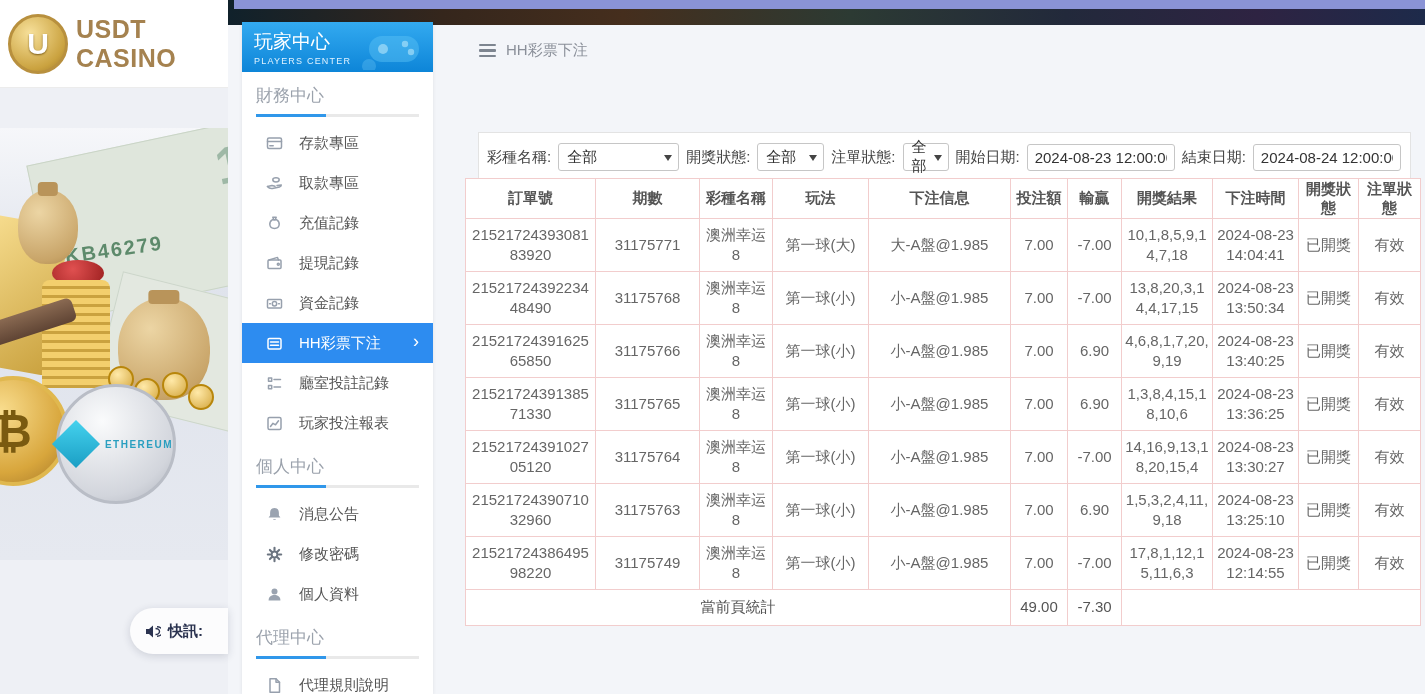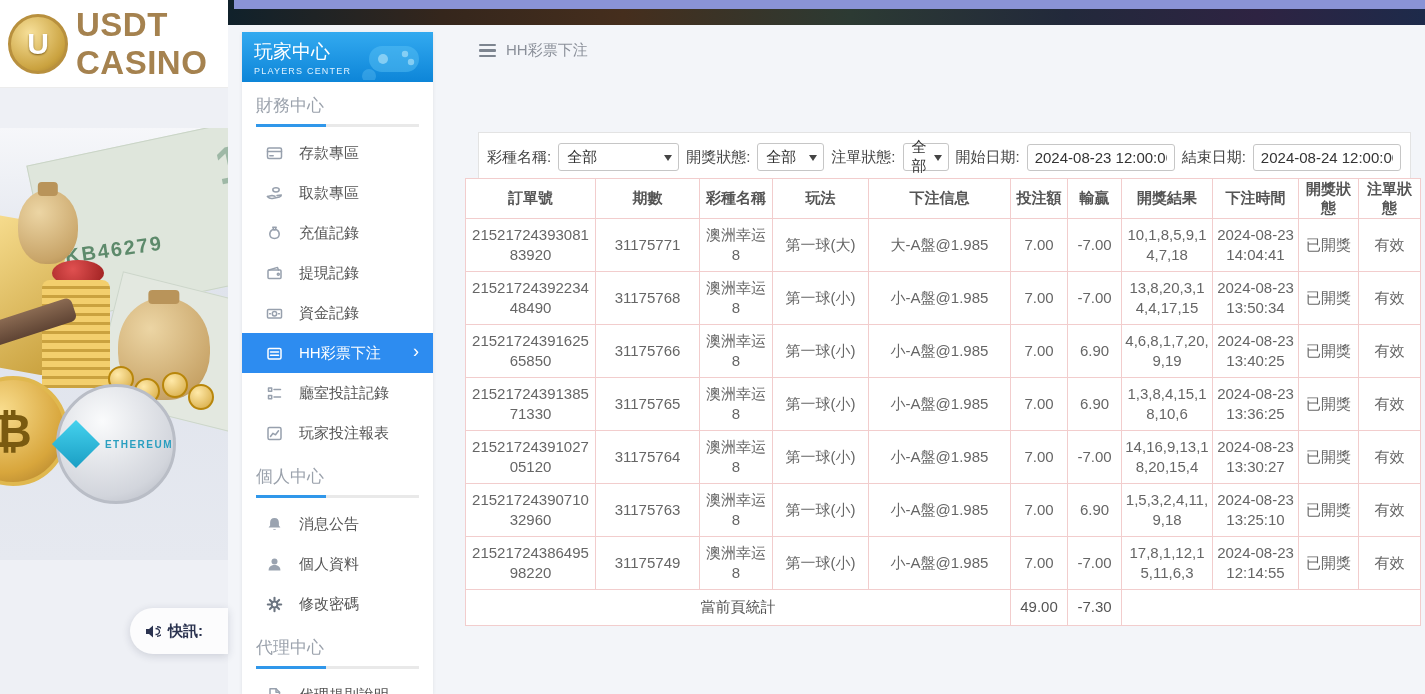--- a/index.html
+++ b/index.html
@@ -11,21 +11,21 @@
     background:linear-gradient(90deg,#10212b 0%,#35261c 18%,#452e1d 33%,#2c3a33 52%,#22293b 70%,#2e2342 86%,#1d2a4a 100%); }
   .strip-peri { position:absolute; left:234px; right:0; top:0; height:9px; background:#8a93d6; }
 
   
   .left-rail { position:absolute; left:0; top:0; width:228px; height:694px; background:#eef0f5; z-index:5; }
   .logo-bar { height:88px; background:#fff; display:flex; align-items:center; gap:8px; padding-left:8px; border-bottom:1px solid #ececec; }
   .logo-coin { width:60px; height:60px; border-radius:50%; flex:0 0 auto;
     background:radial-gradient(circle at 35% 30%, #f7e09a, #caa23f 70%, #9a742a);
     border:3px solid #b8903e; display:flex; align-items:center; justify-content:center;
     color:#fff; font-size:30px; font-weight:bold; text-shadow:0 1px 2px #7a5a14; }
-  .logo-text { color:#a5824f; font-weight:bold; font-size:33px; letter-spacing:.5px; }
+  .logo-text { color:#a5824f; font-weight:bold; font-size:25px; letter-spacing:.5px; }
 
   .promo { position:absolute; left:0; top:128px; width:228px; height:432px; overflow:hidden;
     background:linear-gradient(180deg,#f6f7fa 0%,#dfe3ec 35%,#e6e9f0 100%); }
   .bill1 { position:absolute; left:40px; top:8px; width:270px; height:160px; background:#dfe6dc;
     border:1px solid #c9d4c6; transform:rotate(-12deg); }
   .bill1 .serial { position:absolute; left:18px; top:88px; color:#5d8a6b; font-weight:bold; font-size:20px; transform:rotate(4deg); letter-spacing:2px; }
   .bill1 .ten { position:absolute; right:26px; top:10px; color:#9eb8a6; font-size:52px; font-weight:bold; }
   .bill2 { position:absolute; left:104px; top:168px; width:220px; height:130px; background:#e3e8e0;
     border:1px solid #ccd6ca; transform:rotate(14deg); }
   .gold-env { position:absolute; left:-20px; top:92px; width:78px; height:150px;
@@ -56,21 +56,21 @@
     background:linear-gradient(135deg,#45d2ee,#1a9ec4); }
   .eth-label { color:#2a9fc0; font-size:10px; letter-spacing:1.5px; font-weight:bold; }
 
   .ticker { position:absolute; left:130px; top:608px; width:98px; height:46px; z-index:7;
     background:#fcfcfd; border-radius:26px 0 0 26px; box-shadow:0 2px 8px rgba(30,40,70,.16);
     display:flex; align-items:center; gap:7px; padding-left:15px;
     color:#2b3350; font-weight:bold; font-size:15px; cursor:pointer; }
 
   
   .sidebar { position:absolute; left:242px; top:22px; width:191px; bottom:0; background:#fff; z-index:6;
-    box-shadow:0 1px 4px rgba(0,0,0,.08);margin-top:10px; }
+    box-shadow:0 1px 4px rgba(0,0,0,.08); }
   .sb-header { height:50px; background:linear-gradient(180deg,#33aaf0,#0d85d8); color:#fff;
     padding:7px 12px 0; position:relative; overflow:hidden; }
   .sb-title { font-size:19px; }
   .sb-sub { font-size:9px; letter-spacing:1.2px; color:#dff2ff; margin-top:1px; }
   .sb-header svg.pad { position:absolute; right:8px; top:4px; opacity:.8; }
   .sb-sec-label { color:#9ba2ac; font-size:17px; padding:12px 14px 7px; }
   .sb-sec-rule { height:3px; margin:0 14px 6px; background:#e9e9e9; position:relative; }
   .sb-sec-rule::before { content:""; position:absolute; left:0; top:0; width:70px; height:3px; background:#3097ea; }
   .sb-item { display:flex; align-items:center; gap:16px; height:40px; padding-left:24px;
     color:#555; font-size:15px; cursor:pointer; position:relative; }
@@ -237,40 +237,40 @@
       <div class="sb-sec-rule"></div>
       <div class="sb-item">
         <svg width="17" height="17" viewBox="0 0 17 17">
           <path d="M8.5 2 c3 0 4.4 2 4.4 4.8 v2.6 l1.5 2 h-11.8 l1.5 -2 v-2.6 c0 -2.8 1.4 -4.8 4.4 -4.8 z" fill="#9aa3b0"></path>
           <path d="M7 13.2 a1.7 1.7 0 0 0 3 0 z" fill="#9aa3b0"></path>
         </svg>
         <span>消息公告</span>
       </div>
       <div class="sb-item">
         <svg width="17" height="17" viewBox="0 0 17 17">
-          <circle cx="8.5" cy="5.4" r="3" fill="#9aa3b0"></circle>
-          <path d="M2.6 14.5 c0 -4 2.9 -5.4 5.9 -5.4 s5.9 1.4 5.9 5.4 z" fill="#9aa3b0"></path>
-        </svg>
-        <span>個人資料</span>
-      </div>
-      <div class="sb-item">
-        <svg width="17" height="17" viewBox="0 0 17 17">
           <g stroke="#6b7480" stroke-width="2.1" stroke-linecap="round">
             <line x1="8.5" y1="1.8" x2="8.5" y2="4"></line>
             <line x1="8.5" y1="13" x2="8.5" y2="15.2"></line>
             <line x1="1.8" y1="8.5" x2="4" y2="8.5"></line>
             <line x1="13" y1="8.5" x2="15.2" y2="8.5"></line>
             <line x1="3.9" y1="3.9" x2="5.4" y2="5.4"></line>
             <line x1="11.6" y1="11.6" x2="13.1" y2="13.1"></line>
             <line x1="13.1" y1="3.9" x2="11.6" y2="5.4"></line>
             <line x1="5.4" y1="11.6" x2="3.9" y2="13.1"></line>
           </g>
           <circle cx="8.5" cy="8.5" r="2.9" fill="none" stroke="#6b7480" stroke-width="2"></circle>
         </svg>
         <span>修改密碼</span>
+      </div>
+      <div class="sb-item">
+        <svg width="17" height="17" viewBox="0 0 17 17">
+          <circle cx="8.5" cy="5.4" r="3" fill="#9aa3b0"></circle>
+          <path d="M2.6 14.5 c0 -4 2.9 -5.4 5.9 -5.4 s5.9 1.4 5.9 5.4 z" fill="#9aa3b0"></path>
+        </svg>
+        <span>個人資料</span>
       </div>
       <div class="sb-sec-label">代理中心</div>
       <div class="sb-sec-rule"></div>
       <div class="sb-item">
         <svg width="17" height="17" viewBox="0 0 17 17">
           <path d="M4 1.8 h6 l3.5 3.5 v10 h-9.5 z" fill="none" stroke="#97a0ad" stroke-width="1.5" stroke-linecap="round" stroke-linejoin="round"></path>
           <path d="M10 1.8 v3.5 h3.5" fill="none" stroke="#97a0ad" stroke-width="1.5" stroke-linecap="round" stroke-linejoin="round"></path>
         </svg>
         <span>代理規則說明</span>
       </div>

